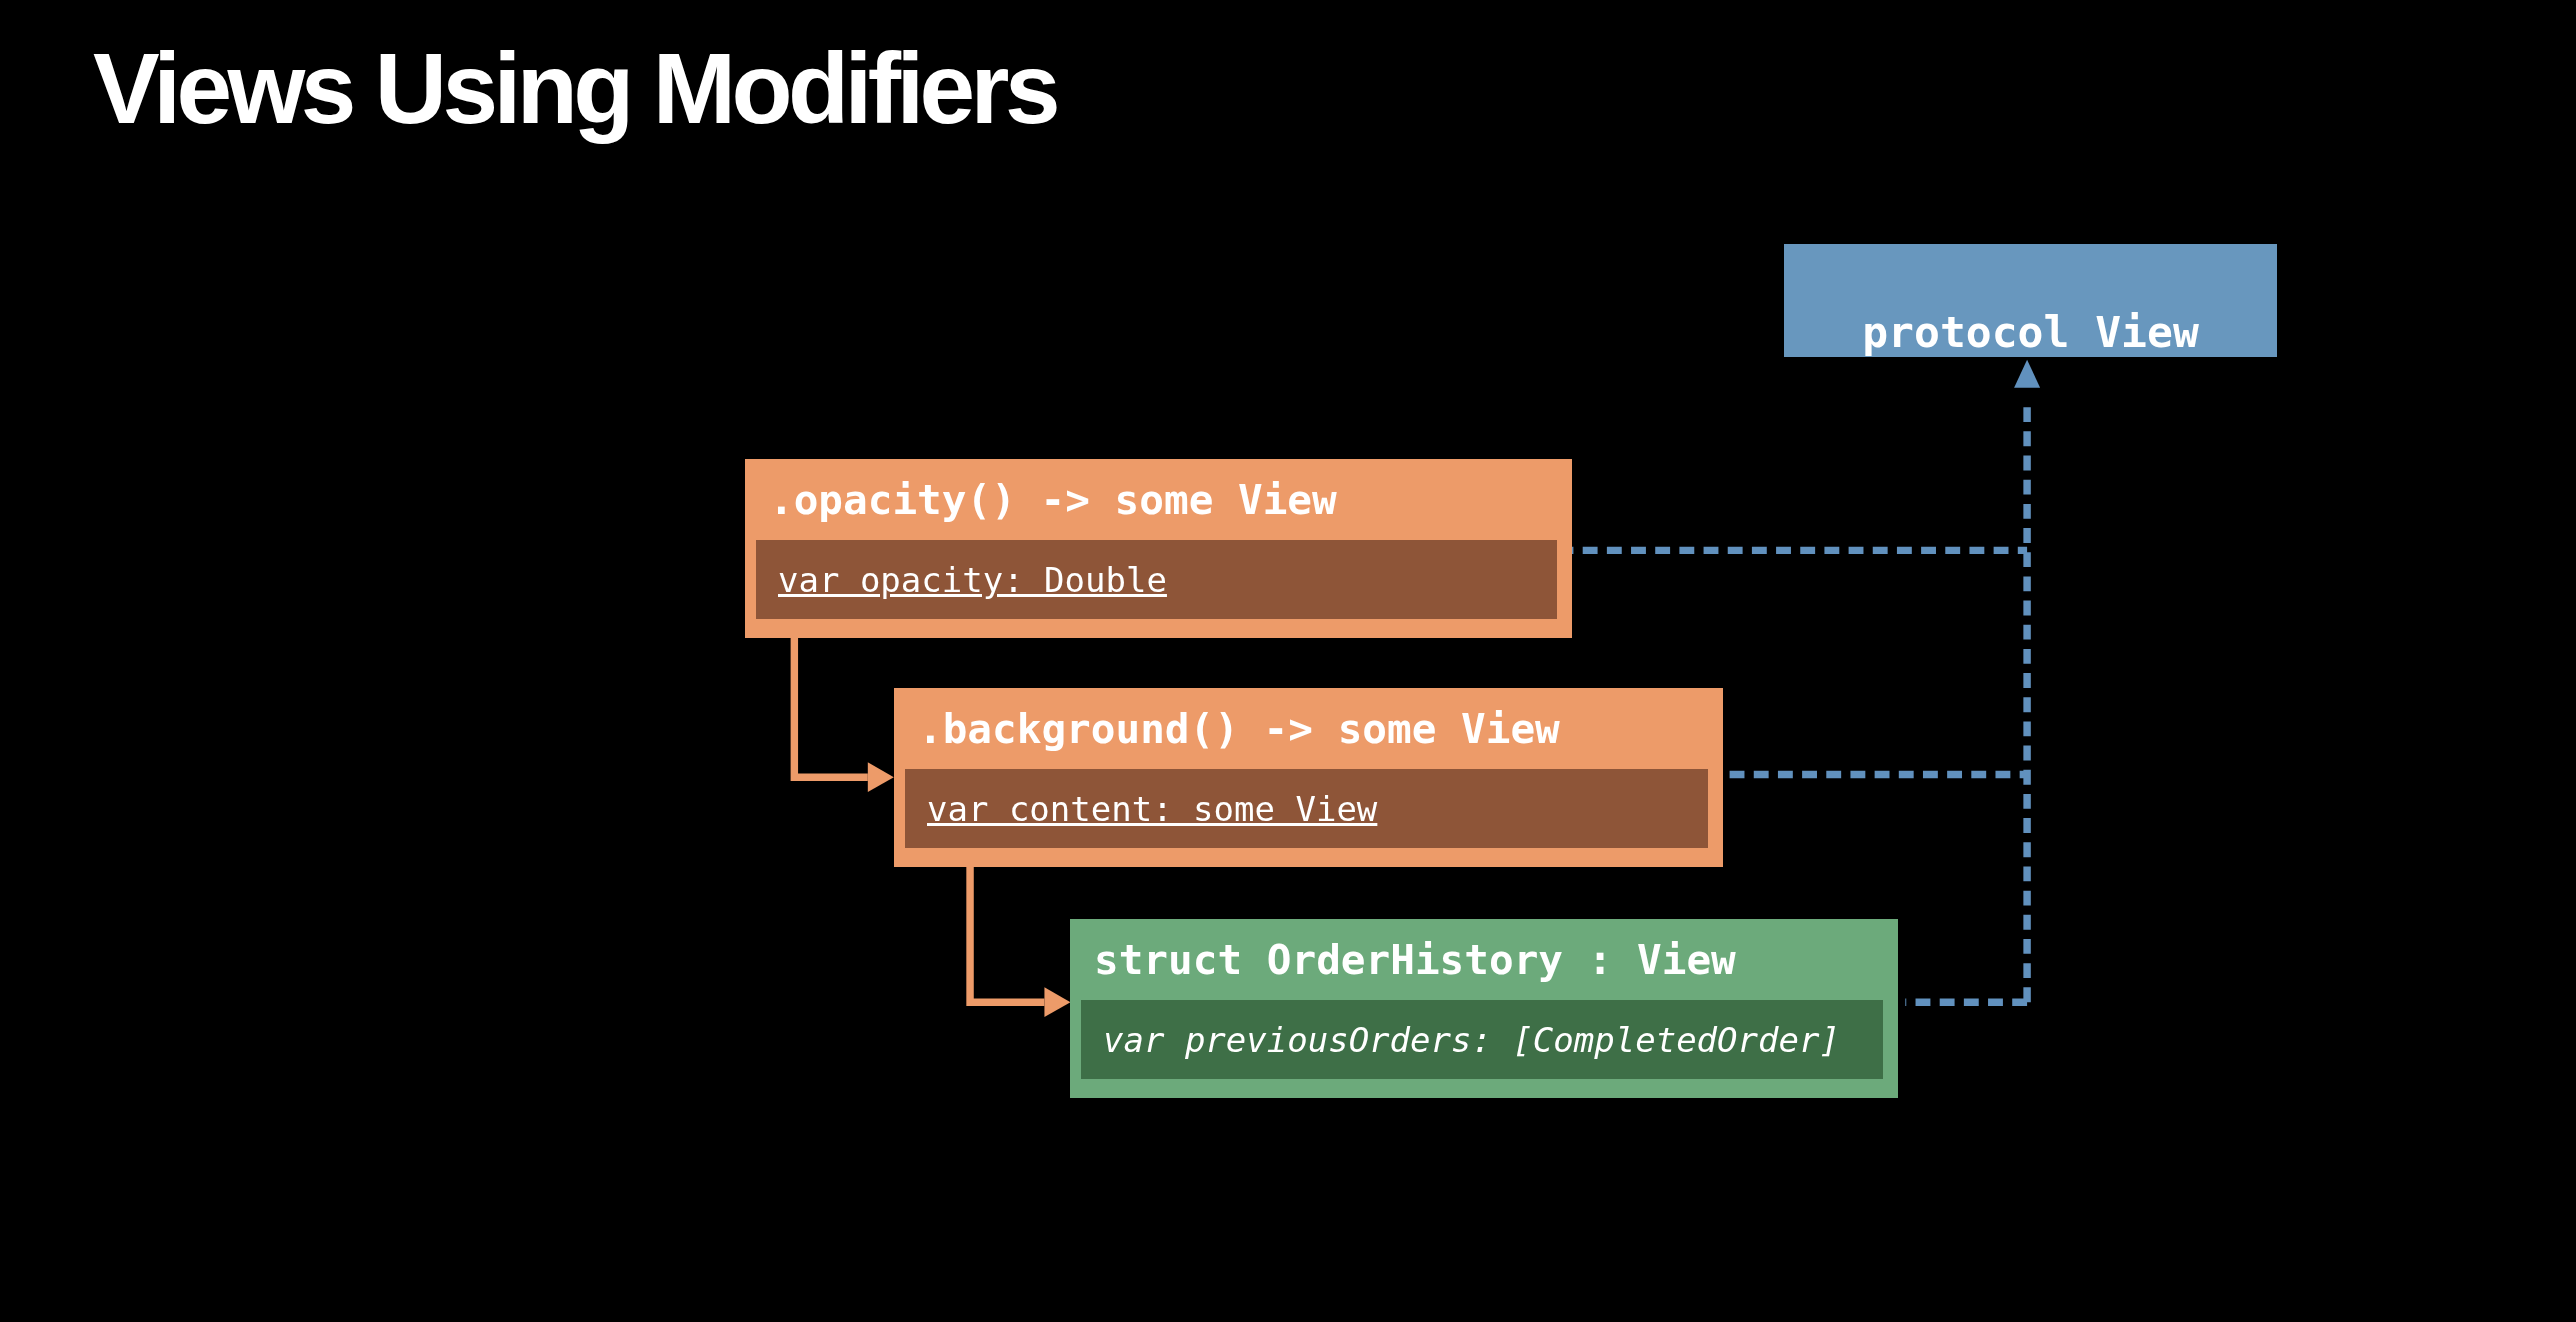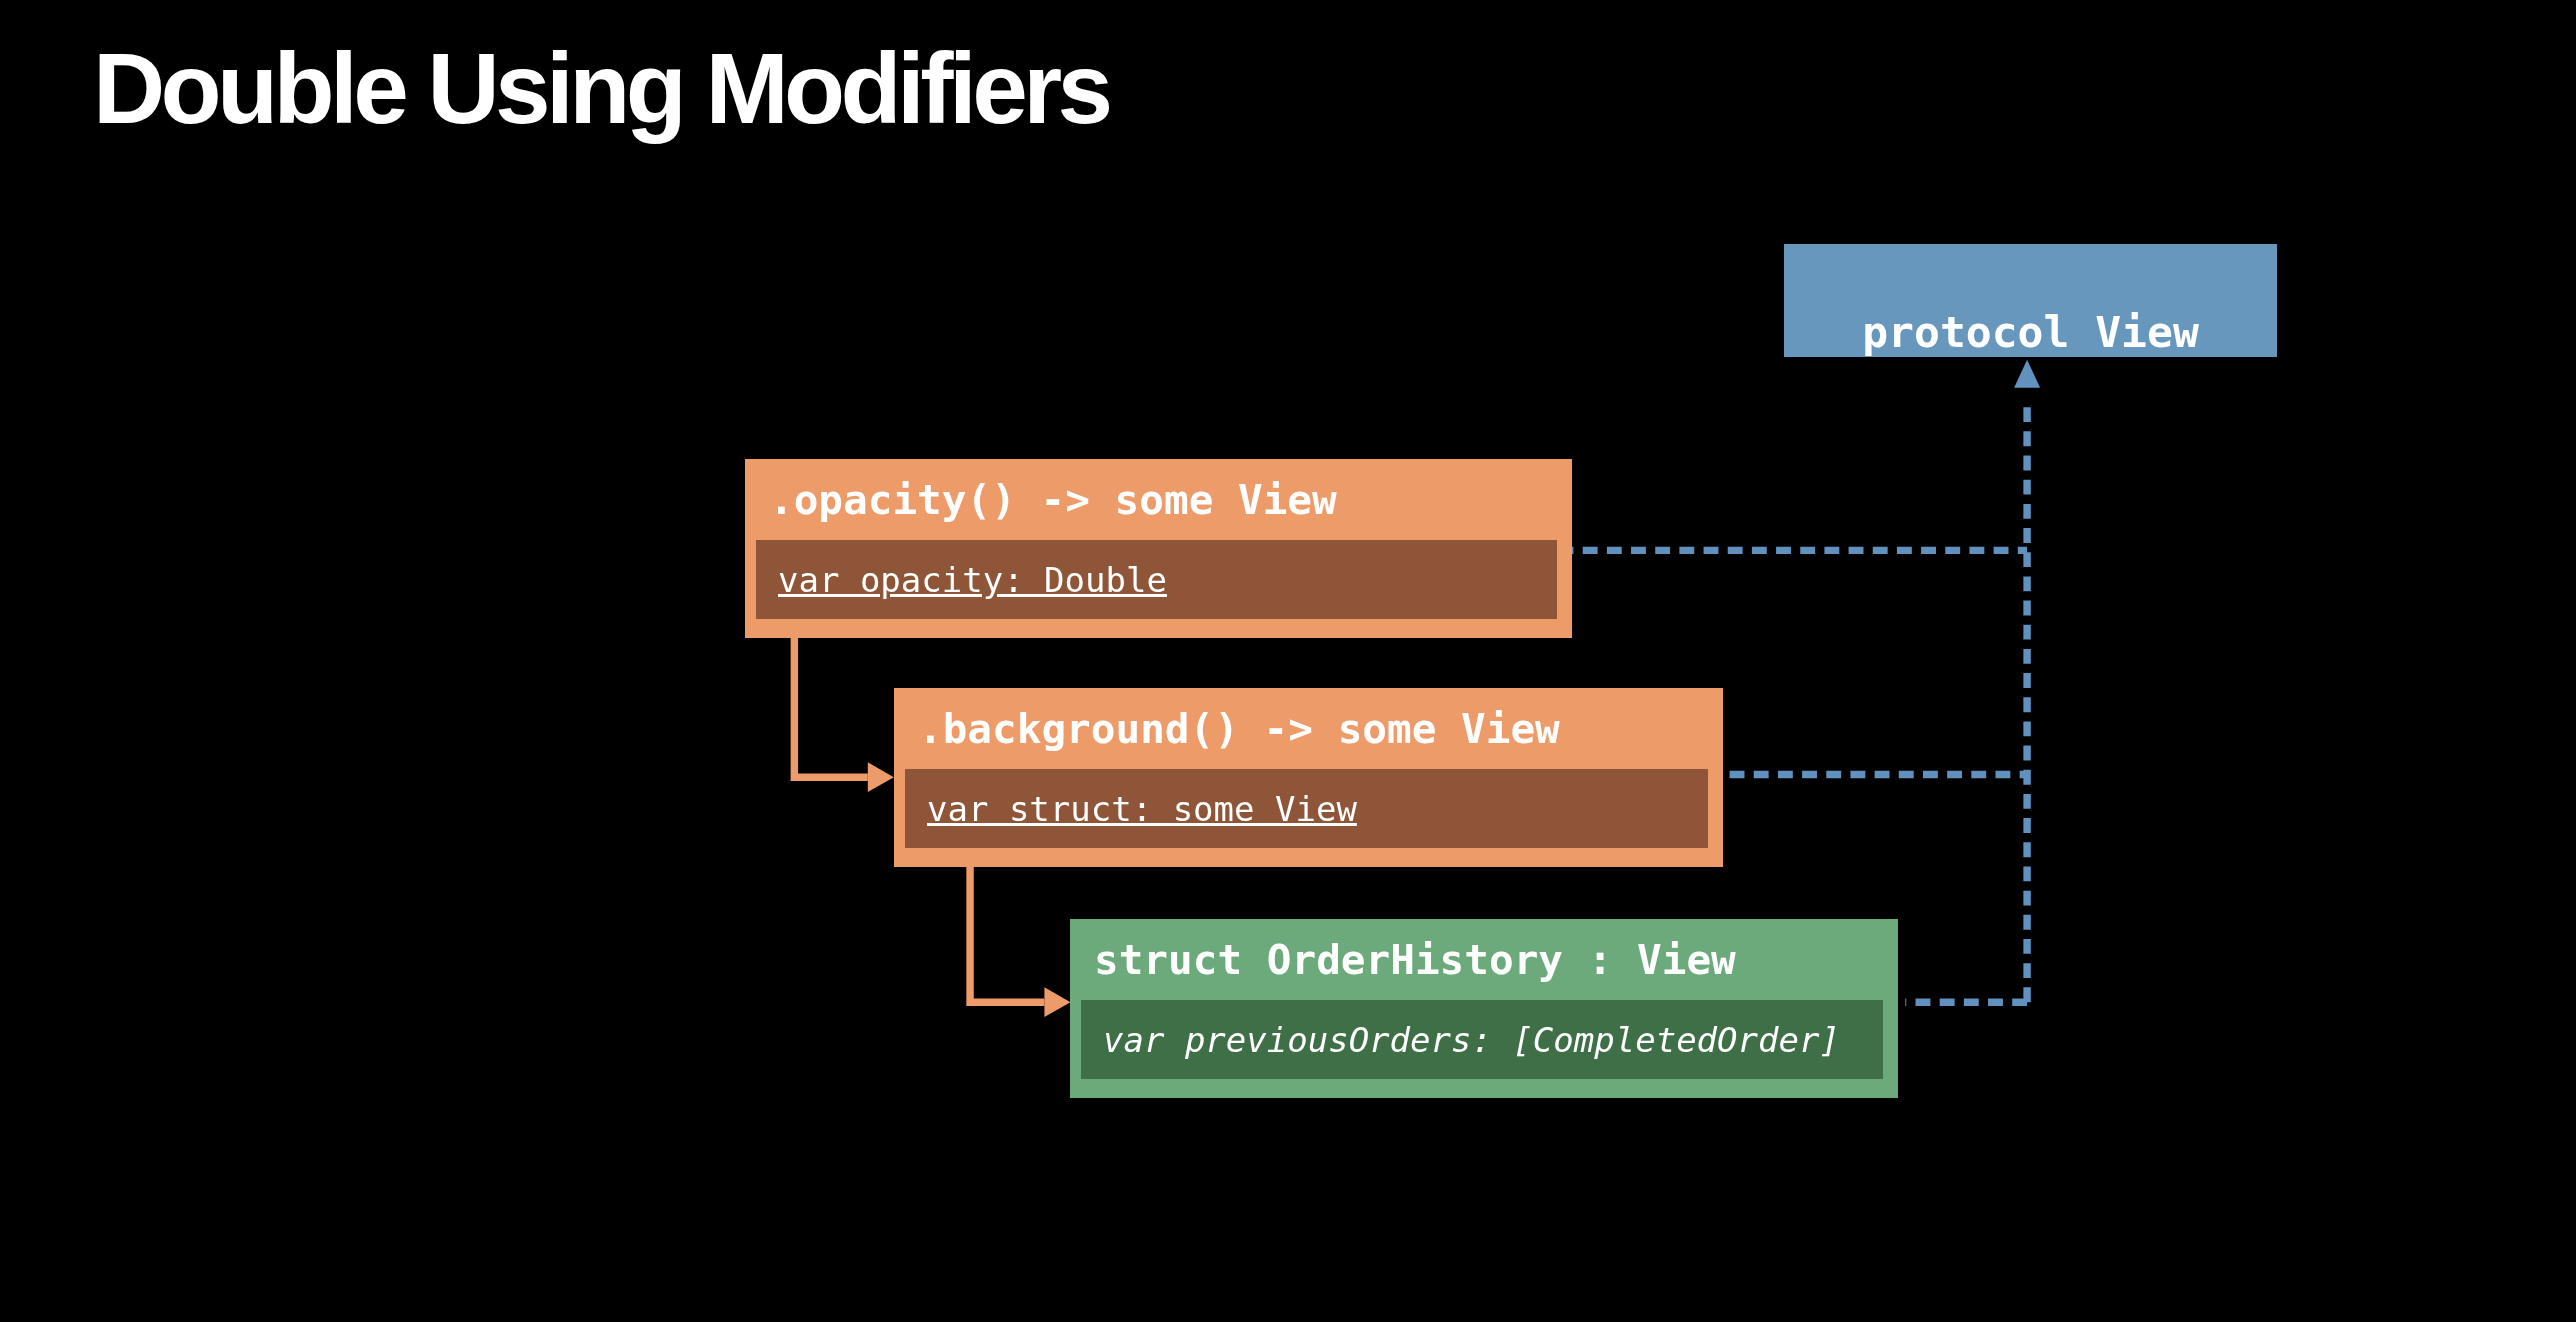--- a/index.html
+++ b/index.html
@@ -102,21 +102,21 @@
     background: var(--struct-green, #6CAA7B);
   }
   .member-brown { background: var(--member-brown, #8E5538); text-decoration: underline; }
   .member-green { background: var(--member-green, #3E6F47); font-style: italic; }
 </style>
 </head>
 <body>
 
 <div id="canvas">
 
-  <h1 id="slide-title">Double Using Modifiers</h1>
+  <h1 id="slide-title">Views Using Modifiers</h1>
 
   <svg id="connector-layer" viewBox="0 0 2770 1422" xmlns="http://www.w3.org/2000/svg">
 
     <path class="orange-line" d="M854,686 L854,836 L933,836"></path>
     <polygon class="orange-fill" points="933,820 933,852 961,836"></polygon>
 
     <path class="orange-line" d="M1043,932 L1043,1078 L1123,1078"></path>
     <polygon class="orange-fill" points="1123,1062 1123,1094 1151,1078"></polygon>
 
     <path class="blue-dash" d="M1676,592 L2180,592"></path>
@@ -130,21 +130,21 @@
     <span>protocol View</span>
   </div>
 
   <div id="opacity-box" class="box">
     <div class="hdr">.opacity() -&gt; some View</div>
     <div class="member member-brown">var opacity: Double</div>
   </div>
 
   <div id="background-box" class="box">
     <div class="hdr">.background() -&gt; some View</div>
-    <div class="member member-brown">var struct: some View</div>
+    <div class="member member-brown">var content: some View</div>
   </div>
 
   <div id="orderhistory-box" class="box">
     <div class="hdr">struct OrderHistory : View</div>
     <div class="member member-green">var previousOrders: [CompletedOrder]</div>
   </div>
 
 </div>
 
 

